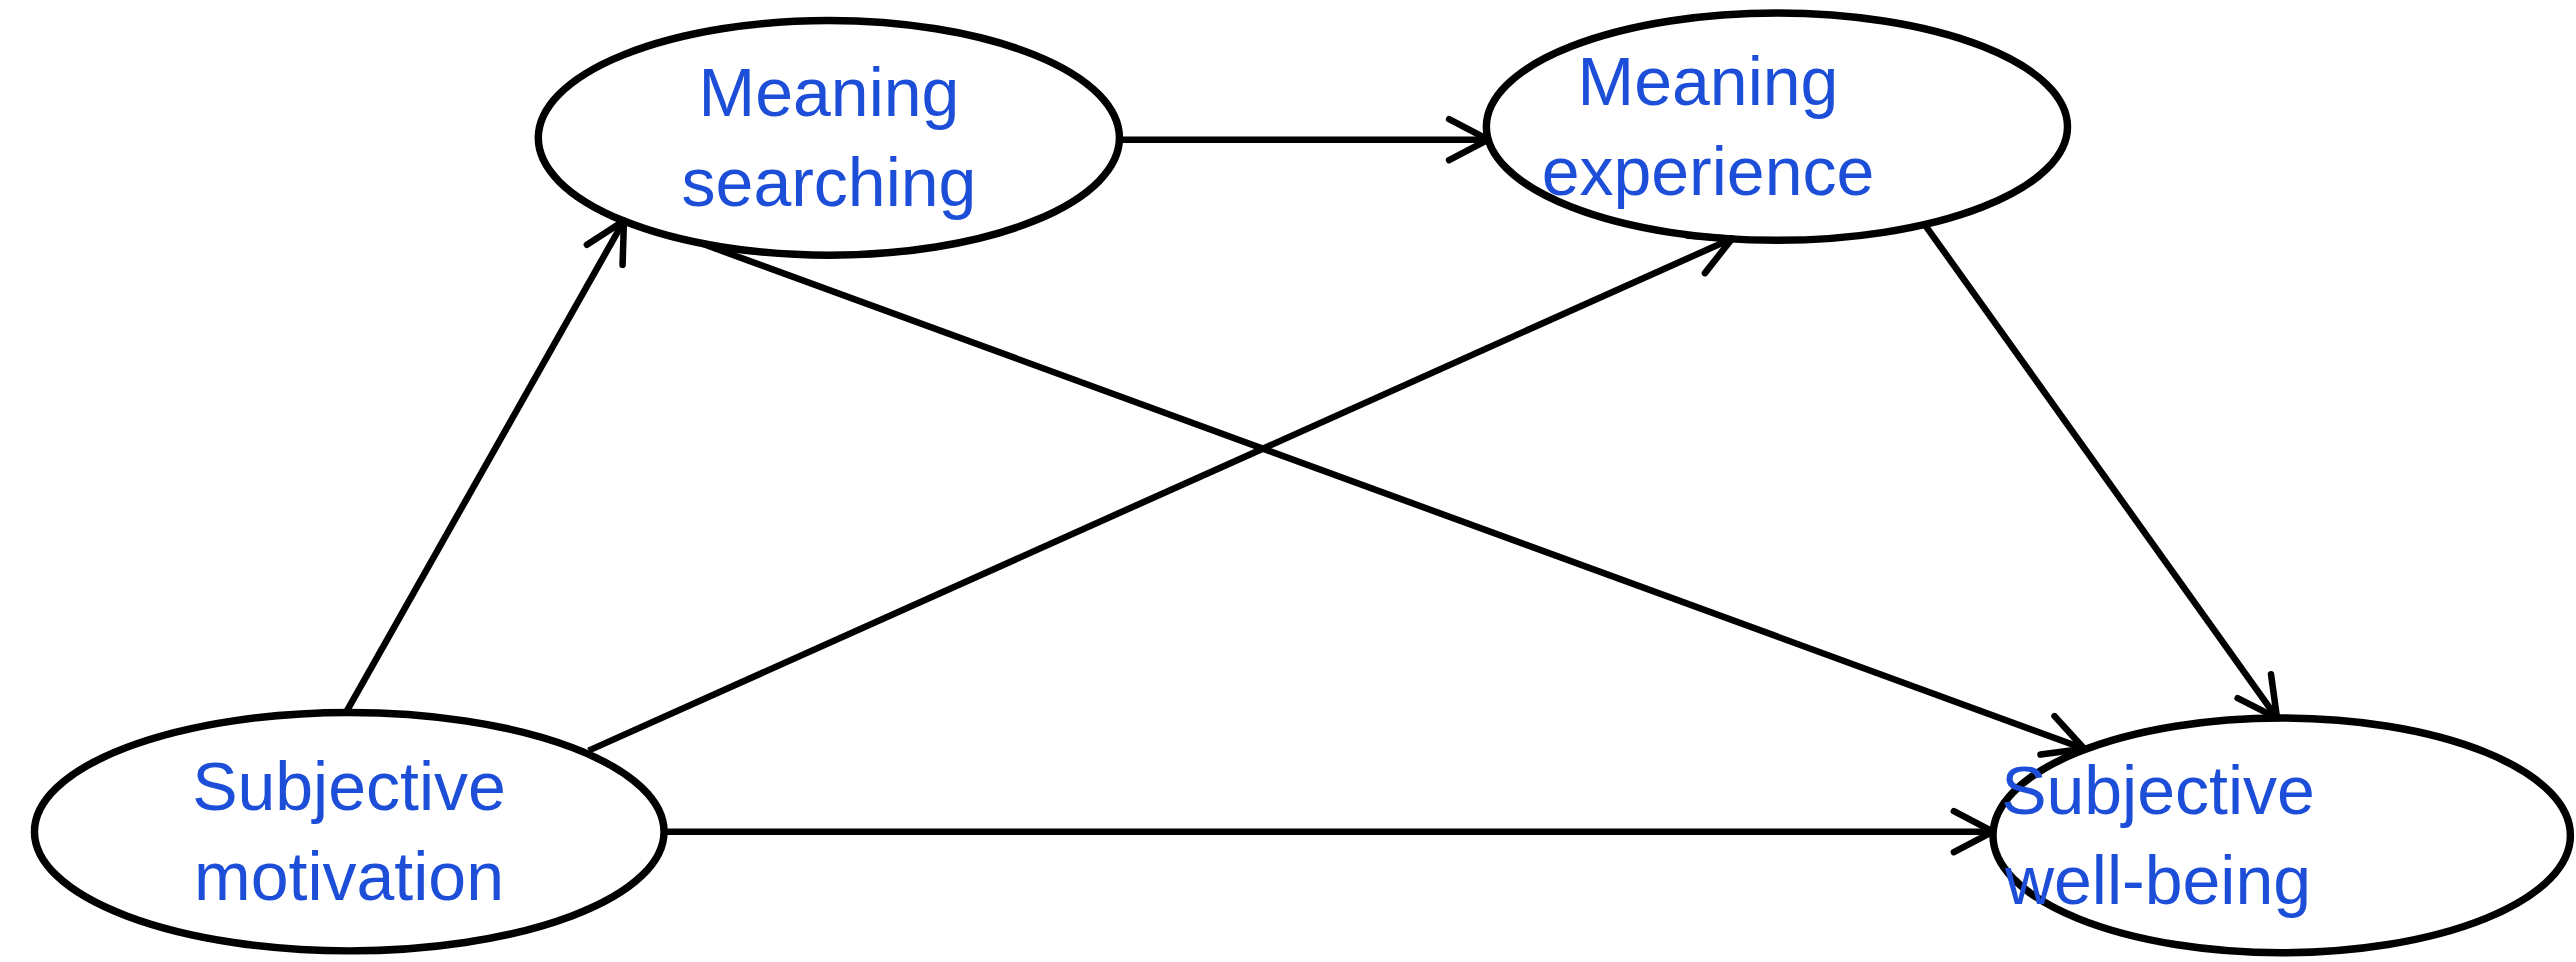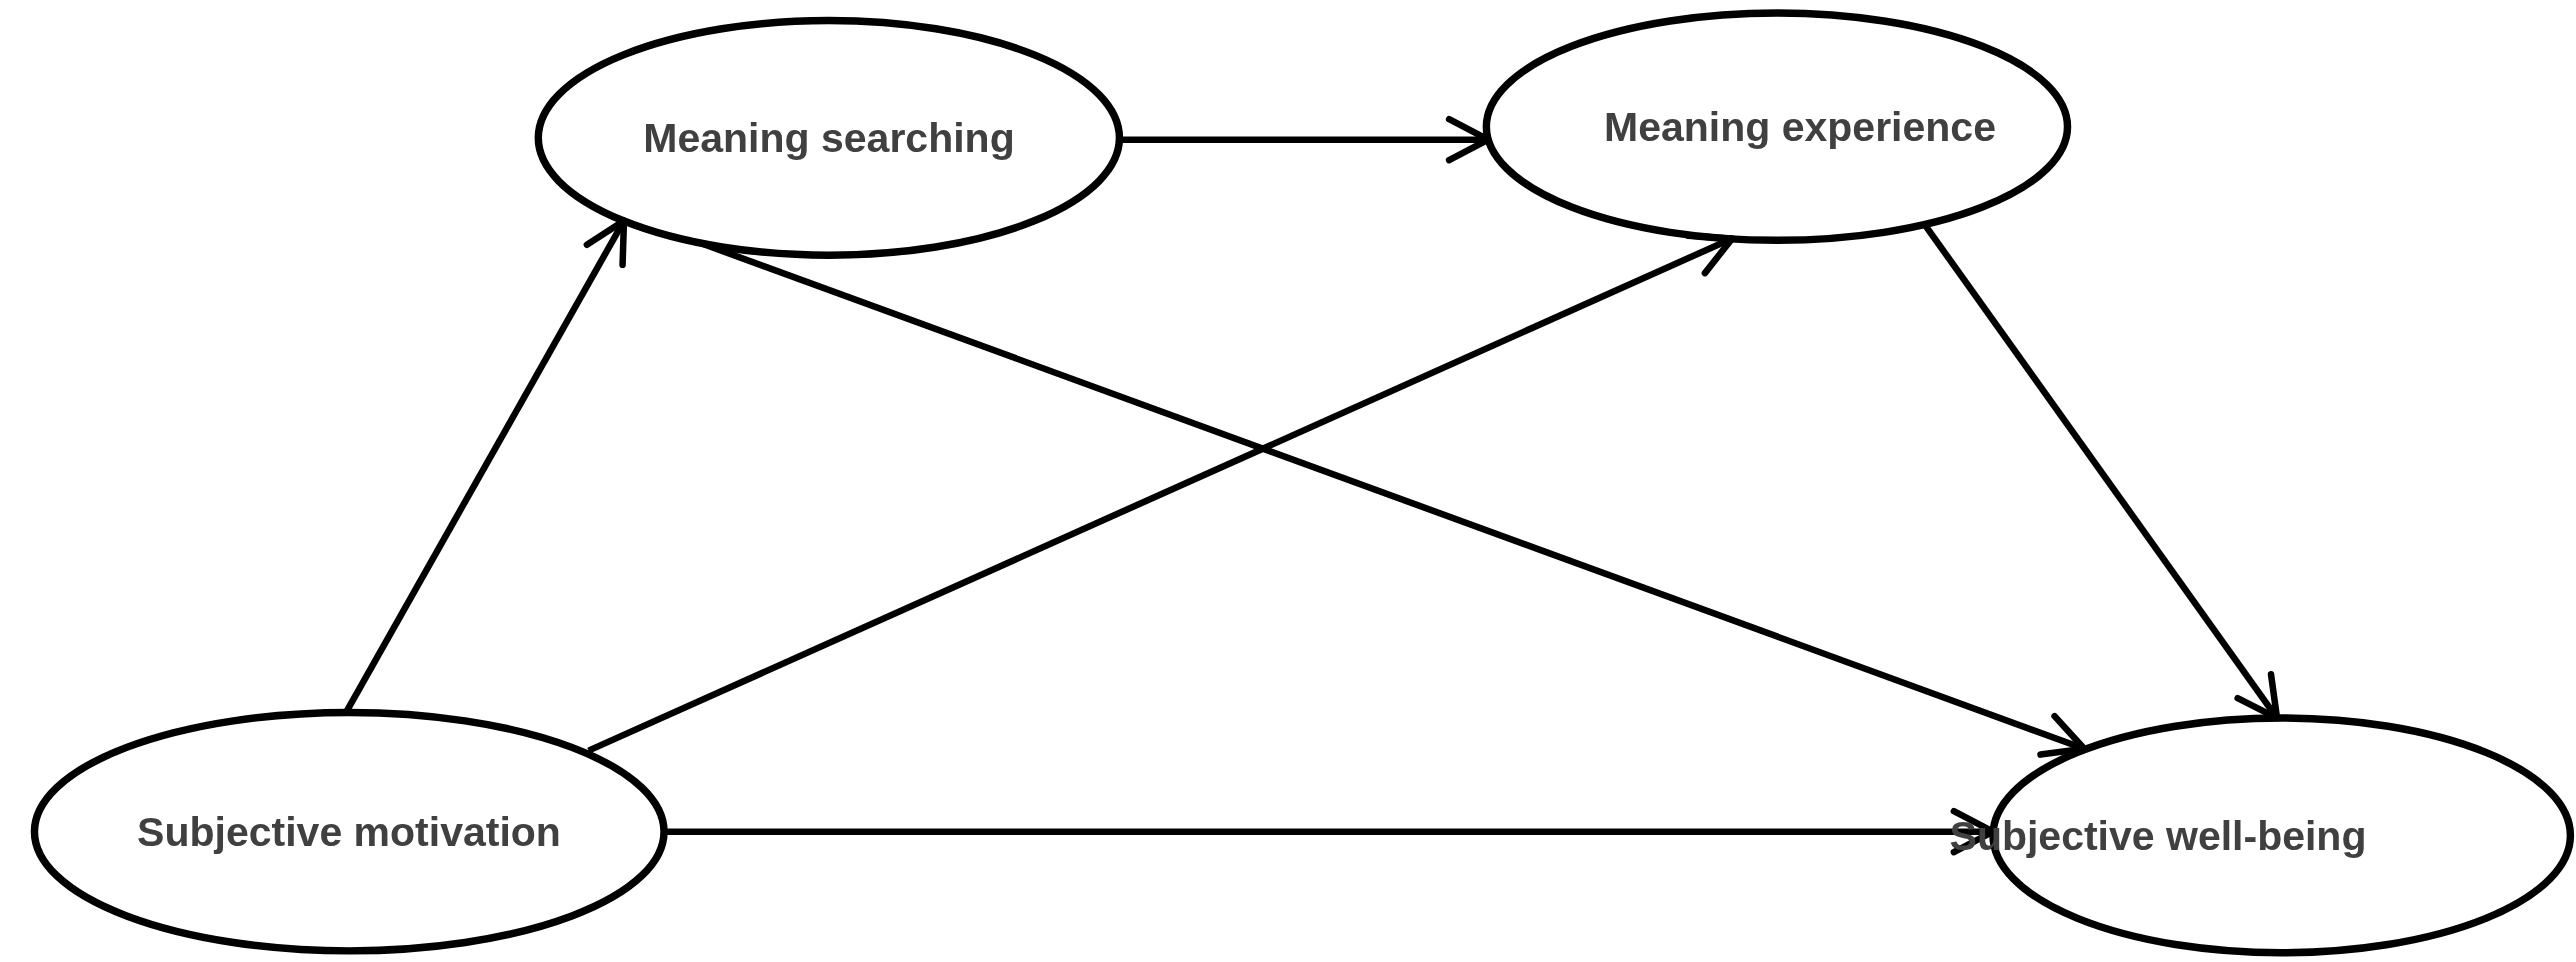--- a/index.html
+++ b/index.html
@@ -23,29 +23,29 @@
     height: 963px;
   }
   .node-label {
     position: absolute;
     width: 428px;
     height: 224px;
     display: flex;
     align-items: center;
     justify-content: center;
     text-align: center;
-    font-size: 41px;
-    font-weight: bold;
+    font-size: 68px;
+    font-weight: normal;
     line-height: 1.32;
-    color: #404040;
+    color: #1d4ed8;
     pointer-events: none;
   }
   
   .label-meaning-searching     { left: 615px;  top: 26px;  }
-  .label-meaning-experience    { left: 1586px; top: 15px;  }
+  .label-meaning-experience    { left: 1494px; top: 15px;  }
   .label-eudaimonic-motivation { left: 135px;  top: 720px; }
   .label-subjective-well-being { left: 1944px; top: 724px; }
 </style>
 </head>
 <body>
 
 <div class="stage">
 
   <svg class="diagram-svg" viewBox="0 0 2766 1034" xmlns="http://www.w3.org/2000/svg">
     <defs>

